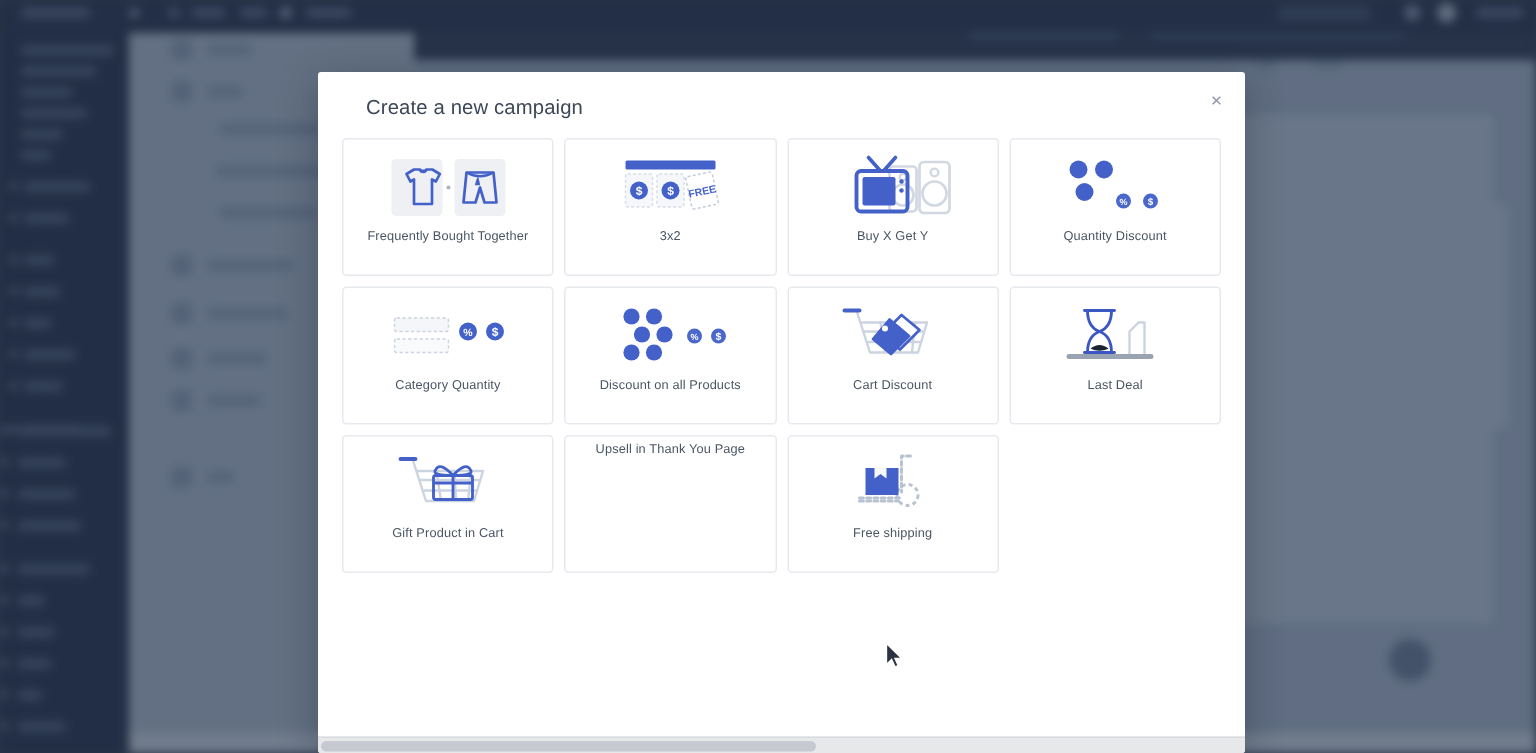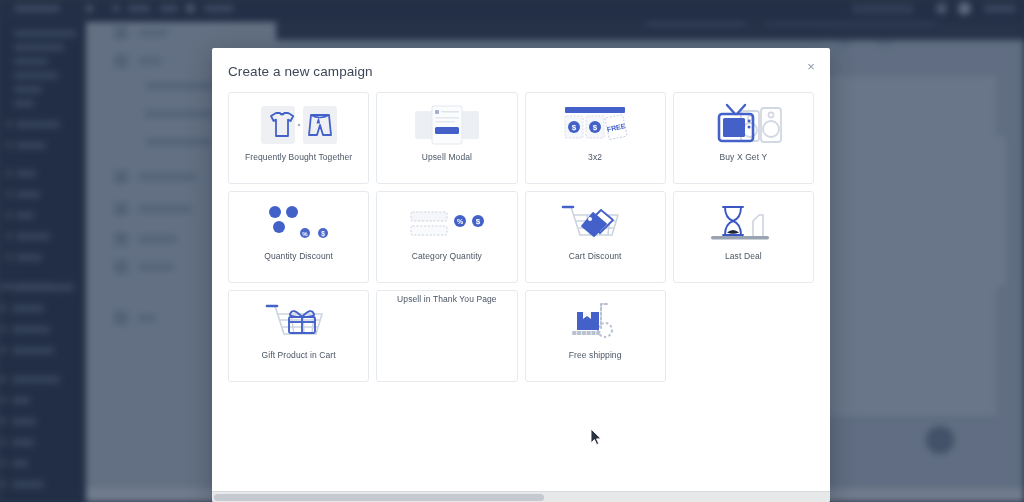--- a/index.html
+++ b/index.html
@@ -73,20 +73,21 @@
     left: 212px; top: 48px;
     width: 618px; height: 454px;
     background: #ffffff;
     border-radius: 2px;
     box-shadow: 0 6px 26px rgba(15, 22, 35, .30);
     overflow: hidden;
   }
   .modal-header {
     position: relative;
     height: 50px;
+    margin-left: 16px;
   }
   .modal-title {
     position: absolute; left: 16px; top: 16px;
     font-size: 13.5px;
     color: #3c4858;
     letter-spacing: .1px;
   }
   .modal-close {
     position: absolute; right: 10px; top: 9px;
     width: 18px; height: 18px;
@@ -285,34 +286,20 @@
           <path d="M65.6 15.5 q1.4 4 1.4 6 h-3.4 q0.5-3 2-6 Z" fill="#4361c9"></path>
           <g stroke="#b6bfcd" stroke-width="1.6" stroke-linecap="round">
             <line x1="46" y1="23" x2="46" y2="23"></line>
           </g>
           <circle cx="46" cy="23" r="1.3" fill="#aab3c2"></circle>
         </svg>
       </div>
       <div class="card-label">Frequently Bought Together</div>
     </div>
 
-    <div class="card">
-      <div class="card-art">
-        <svg width="92" height="46" viewBox="0 0 92 46">
-          <rect x="14" y="9" width="64" height="28" rx="2" fill="#eceff3"></rect>
-          <rect x="31" y="4" width="30" height="38" rx="2" fill="#fbfcfd" stroke="#e4e8ee" stroke-width="1"></rect>
-          <rect x="34" y="8" width="4" height="4" rx="1" fill="#9fb0cf"></rect>
-          <rect x="40" y="9" width="18" height="1.6" rx="0.8" fill="#e0e4ea"></rect>
-          <rect x="34" y="15" width="24" height="1.6" rx="0.8" fill="#e4e8ee"></rect>
-          <rect x="34" y="19" width="20" height="1.6" rx="0.8" fill="#e4e8ee"></rect>
-          <rect x="34" y="25" width="24" height="7" rx="1.5" fill="#4361c9"></rect>
-        </svg>
-      </div>
-      <div class="card-label">Upsell Modal</div>
-    </div>
 
     <div class="card">
       <div class="card-art">
         <svg width="92" height="46" viewBox="0 0 92 46">
           <rect x="16" y="5" width="60" height="6" rx="1" fill="#4361c9"></rect>
           <rect x="16" y="14" width="18" height="22" rx="1.5" fill="#f5f7fa" stroke="#d8dee7" stroke-width="1" stroke-dasharray="2 1.5"></rect>
           <rect x="37" y="14" width="18" height="22" rx="1.5" fill="#f5f7fa" stroke="#d8dee7" stroke-width="1" stroke-dasharray="2 1.5"></rect>
           <g transform="rotate(-12 67 25)">
             <rect x="58" y="14" width="18" height="22" rx="1.5" fill="#ffffff" stroke="#c4cddb" stroke-width="1" stroke-dasharray="2 1.5"></rect>
             <text x="67" y="28" text-anchor="middle" font-family="'Liberation Sans',sans-serif" font-size="7" font-weight="bold" fill="#4361c9">FREE</text>
@@ -375,20 +362,37 @@
           <rect x="10" y="25" width="36" height="9" rx="1.5" fill="#f9fafc" stroke="#ccd4df" stroke-width="1" stroke-dasharray="2.2 1.6"></rect>
           <circle cx="59" cy="20" r="6" fill="#4361c9"></circle>
           <text x="59" y="23" text-anchor="middle" font-family="'Liberation Sans',sans-serif" font-size="7" font-weight="bold" fill="#fff">%</text>
           <circle cx="77" cy="20" r="6" fill="#4361c9"></circle>
           <text x="77" y="23.2" text-anchor="middle" font-family="'Liberation Sans',sans-serif" font-size="8" font-weight="bold" fill="#fff">$</text>
         </svg>
       </div>
       <div class="card-label">Category Quantity</div>
     </div>
 
+    <div class="card">
+      <div class="card-art">
+        <svg width="92" height="46" viewBox="0 0 92 46">
+          <circle cx="20" cy="10" r="5.4" fill="#4361c9"></circle>
+          <circle cx="35" cy="10" r="5.4" fill="#4361c9"></circle>
+          <circle cx="27" cy="22" r="5.4" fill="#4361c9"></circle>
+          <circle cx="42" cy="22" r="5.4" fill="#4361c9"></circle>
+          <circle cx="20" cy="34" r="5.4" fill="#4361c9"></circle>
+          <circle cx="35" cy="34" r="5.4" fill="#4361c9"></circle>
+          <circle cx="62" cy="23" r="5" fill="#4a68cc"></circle>
+          <text x="62" y="25.6" text-anchor="middle" font-family="'Liberation Sans',sans-serif" font-size="6" font-weight="bold" fill="#fff">%</text>
+          <circle cx="78" cy="23" r="5" fill="#4a68cc"></circle>
+          <text x="78" y="25.8" text-anchor="middle" font-family="'Liberation Sans',sans-serif" font-size="7" font-weight="bold" fill="#fff">$</text>
+        </svg>
+      </div>
+      <div class="card-label">Discount on all Products</div>
+    </div>
 
     <div class="card">
       <div class="card-art">
         <svg width="92" height="46" viewBox="0 0 92 46">
           <g fill="none" stroke="#ccd4df" stroke-width="1.6" stroke-linejoin="round" stroke-linecap="round">
             <path d="M16 6 h6 l9 28 h32 l6-20 h-44"></path>
             <line x1="27" y1="20" x2="66" y2="20"></line>
             <line x1="30" y1="27" x2="64" y2="27"></line>
             <line x1="38" y1="14" x2="41" y2="34"></line>
             <line x1="50" y1="14" x2="51" y2="34"></line>

